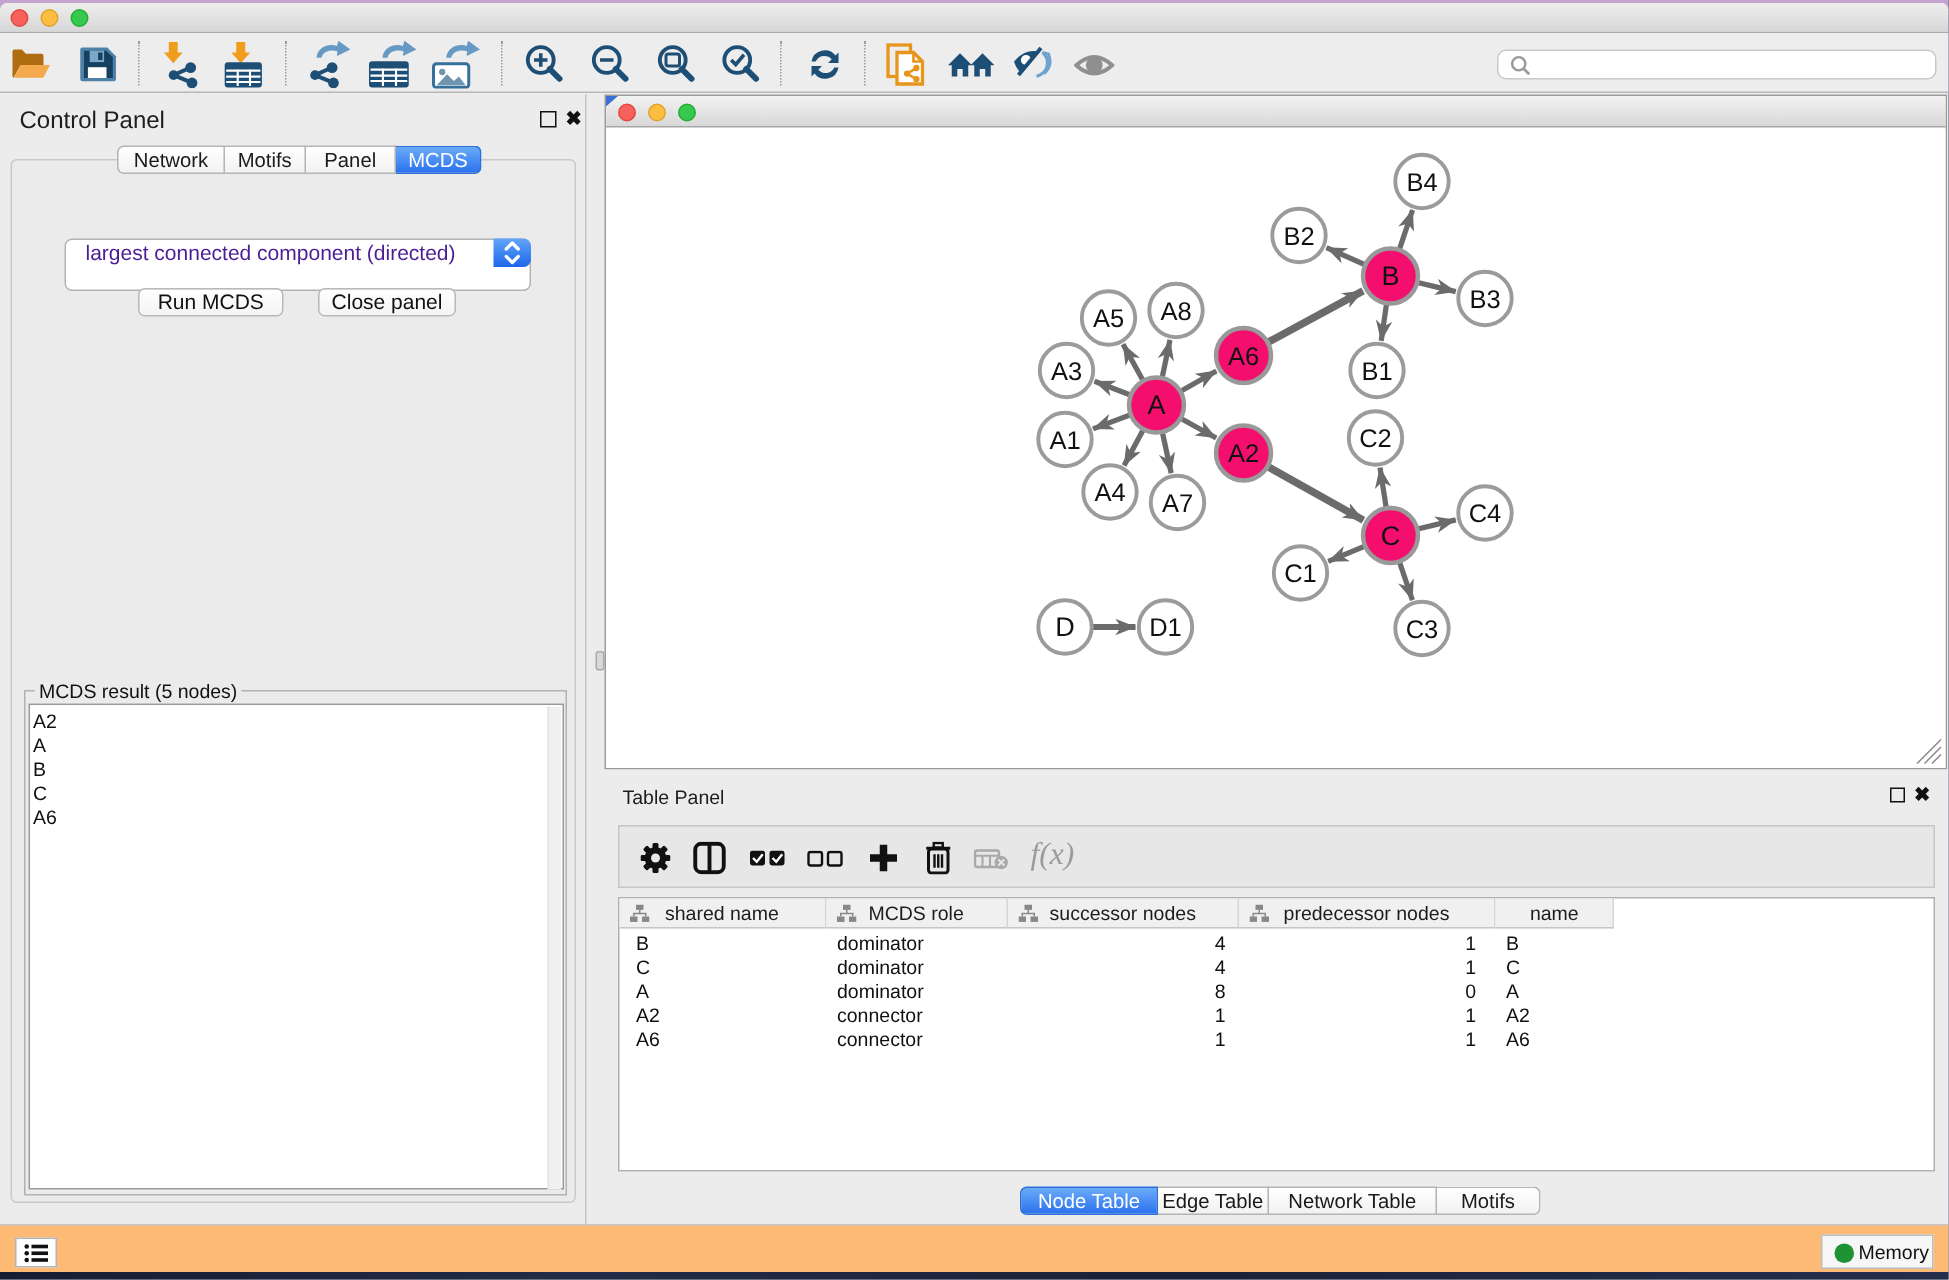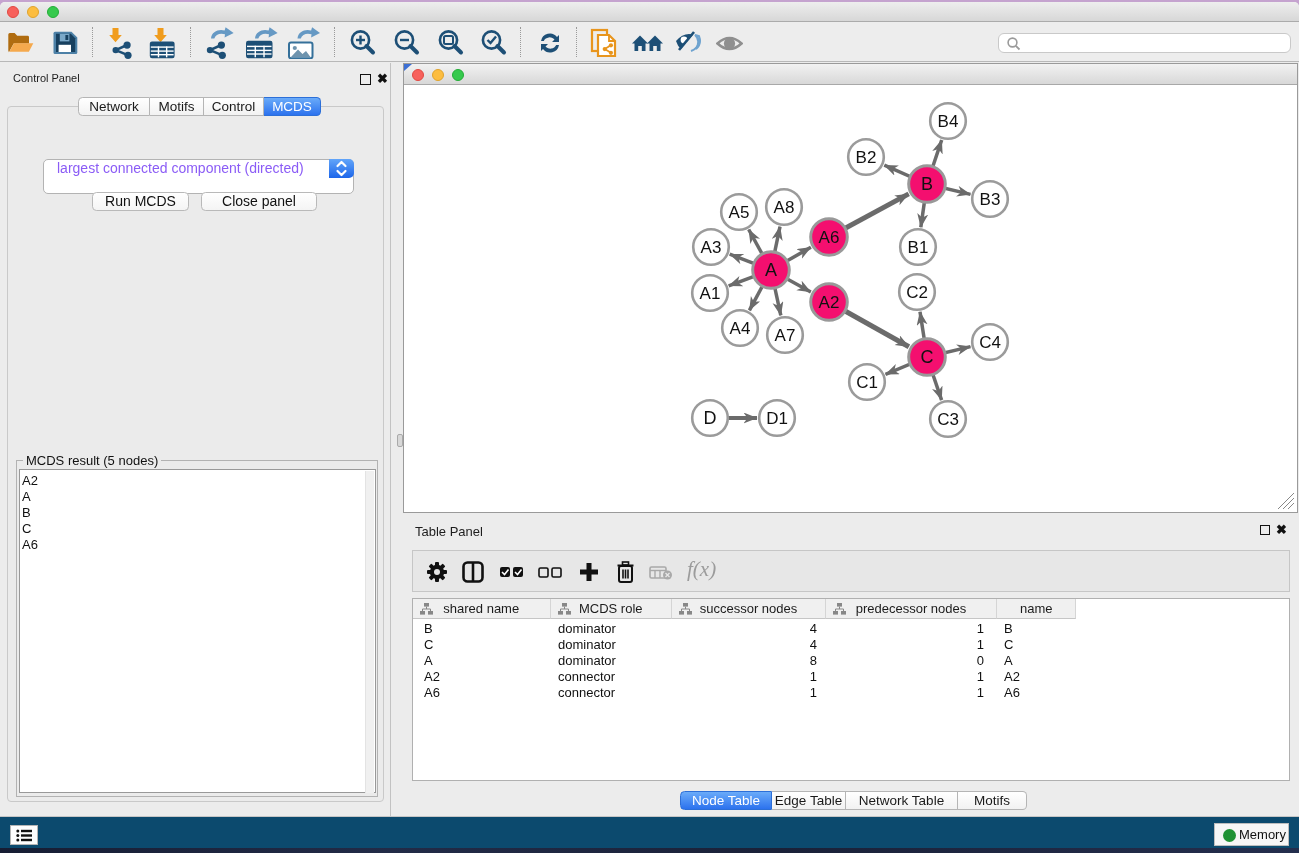--- a/index.html
+++ b/index.html
@@ -9,51 +9,51 @@
 #win{position:absolute;left:0;top:2px;width:1299px;height:846px;background:#ececec;border-radius:5px 5px 0 0}
 #titlebar{position:absolute;left:0;top:0;width:1299px;height:20px;background:linear-gradient(#eeeeee,#d7d7d7);border-bottom:1px solid #ababab;border-radius:5px 5px 0 0}
 .tl{position:absolute;top:4px;width:12px;height:12px;border-radius:50%}
 #title{position:absolute;top:2.5px;width:100%;text-align:center;font-size:13.5px;color:#3d3d3d}
 #toolbar{position:absolute;left:0;top:20px;width:1299px;height:40px;background:#ededed;border-bottom:1px solid #b8b8b8}
 .sep{position:absolute;top:5px;height:30px;width:0;border-left:1px dotted #9a9a9a}
 .tbi{position:absolute}
 #search{position:absolute;left:998px;top:11px;width:293px;height:20px;background:#fff;border:1px solid #c9c9c9;border-radius:6px}
 
 #ctrl{position:absolute;left:0;top:61px;width:391px;height:753px;background:#ececec;border-right:1px solid #c2c2c2}
-#ctrlhead{position:absolute;left:13px;top:9px;font-size:11px;color:#1d1d1d}
+#ctrlhead{position:absolute;left:13px;top:9px;font-size:16px;color:#1d1d1d}
 .wicon{position:absolute;font-size:12px;color:#111}
 #ctrlbox{position:absolute;left:7px;top:43px;width:377px;height:696px;border:1px solid #c9c9c9;border-radius:4px;background:#ebebeb}
 .tabrow{position:absolute;display:flex;height:19px}
 .tab{height:19px;border:1px solid #b5b5b5;border-left:none;background:linear-gradient(#ffffff,#f2f2f2);font-size:13.5px;color:#1a1a1a;text-align:center;line-height:18px}
 .tab.first{border-left:1px solid #b5b5b5;border-radius:4.5px 0 0 4.5px}
 .tab.last{border-radius:0 4.5px 4.5px 0}
 .tab.sel{background:linear-gradient(#6aabf9,#2c72ee);color:#fff;border-color:#2c6fd8}
 #optlab{position:absolute;left:0;top:73px;width:391px;text-align:center;font-size:14px;letter-spacing:0.3px;color:#111}
-#combo{position:absolute;left:43px;top:96px;width:311px;height:35px;background:#fff;border:1px solid #b3b3b3;border-radius:5px;font-size:14px;color:#8b5cf6;line-height:17px;padding-left:13px}
+#combo{position:absolute;left:43px;top:96px;width:311px;height:35px;background:#fff;border:1px solid #b3b3b3;border-radius:5px;font-size:14px;color:#4c1d95;line-height:17px;padding-left:13px}
 #combostep{position:absolute;right:-1px;top:-1px;width:25px;height:19px;border-radius:0 5px 5px 0;background:linear-gradient(#62a5f9,#1d66ea)}
 .btn{position:absolute;height:19px;background:linear-gradient(#ffffff,#f4f4f4);border:1px solid #b9b9b9;border-radius:4.5px;font-size:14px;color:#111;text-align:center;line-height:17px}
 #fld{position:absolute;left:16px;top:397px;width:362px;height:337px;border:1px solid #b2b2b2}
 #fldlab{position:absolute;left:6px;top:-8px;background:#ebebeb;padding:0 3px;font-size:13px;color:#111}
 #mlist{position:absolute;left:2px;top:8px;width:357px;height:324px;background:#fff;border:1px solid #999;font-size:13px;color:#111}
 #mscroll{position:absolute;right:1px;top:1px;width:9px;height:322px;background:#f0f0f0;border-left:1px solid #e3e3e3}
 
 #netwin{position:absolute;left:403px;top:61px;width:895px;height:450px;background:#fff;border:1px solid #9a9a9a}
 #nettitle{position:absolute;left:0;top:0;width:893px;height:21px;background:linear-gradient(#f2f2f2,#d8d8d8);border-bottom:1px solid #a8a8a8}
 #netname{position:absolute;top:2.5px;width:100%;text-align:center;font-size:13.5px;color:#333}
 #netcanvas{position:absolute;left:0;top:22px;width:893px;height:426px;background:#fff}
 
 #tpanel{position:absolute;left:403px;top:511px;width:896px;height:303px;background:#ececec}
 #tphead{position:absolute;left:12px;top:11px;font-size:13px;color:#1d1d1d}
 #tptool{position:absolute;left:9px;top:37px;width:878px;height:42px;background:#e7e7e7;border:1px solid #c6c6c6}
 #ttable{position:absolute;left:9px;top:85px;width:878px;height:183px;background:#fff;border:1px solid #b0b0b0}
 .hcell{position:absolute;top:0;height:20px;background:#f0f0f0;border-right:1px solid #d5d5d5;border-bottom:1px solid #c6c6c6;font-size:13px;color:#1c1c1c;text-align:center;line-height:20px}
 .drow{position:absolute;font-size:13px;color:#111;height:16px;line-height:16px}
 .num{text-align:right}
 
-#status{position:absolute;left:0;top:814px;width:1299px;height:32px;background:#0c4a6e;border-top:1px solid #c6c6c6}
+#status{position:absolute;left:0;top:814px;width:1299px;height:32px;background:#fdba74;border-top:1px solid #c6c6c6}
 #lbtn{position:absolute;left:10px;top:8px;width:28px;height:20px;background:#fdfdfd;border:1px solid #b5b5b5}
 #membtn{position:absolute;left:1214px;top:6px;width:75px;height:23px;background:#f6f6f6;border:1px solid #bdbdbd;font-size:13px;color:#111;line-height:21px;padding-left:24px}
 .grip{position:absolute;background:#d8d8d8;border:1px solid #aaa;border-radius:2px}
 </style></head>
 <body>
 <div id="deskt"></div>
 <div id="deskb"></div>
 <div id="win">
   <div id="titlebar">
     <div class="tl" style="left:7px;background:#f7615c;border:0.5px solid #e14942"></div>
@@ -195,31 +195,31 @@
       </div>
   </div>
   <div id="ctrl">
     <div id="ctrlhead">Control Panel</div>
     <div class="wicon" style="left:360px;top:11px;width:11px;height:11px;border:1.5px solid #111"></div>
     <div class="wicon" style="left:377px;top:8px;font-size:13px;font-weight:bold">✖</div>
     <div id="ctrlbox"></div>
     <div class="tabrow" style="left:78px;top:34px">
       <div class="tab first" style="width:72px">Network</div>
       <div class="tab" style="width:54px">Motifs</div>
-      <div class="tab" style="width:60px">Control</div>
+      <div class="tab" style="width:60px">Panel</div>
       <div class="tab last sel" style="width:57px">MCDS</div>
     </div>
     <div id="combo">largest connected component (directed)
       <div id="combostep"><svg width="25" height="19" viewBox="0 0 25 19">
             <path d="M8.5 7 L12.5 3 L16.5 7" fill="none" stroke="#fff" stroke-width="2.2" stroke-linecap="round" stroke-linejoin="round"></path>
             <path d="M8.5 12 L12.5 16 L16.5 12" fill="none" stroke="#fff" stroke-width="2.2" stroke-linecap="round" stroke-linejoin="round"></path>
           </svg></div>
     </div>
     <div class="btn" style="left:92px;top:129px;width:97px">Run MCDS</div>
-    <div class="btn" style="left:201px;top:129px;width:116px">Close panel</div>
+    <div class="btn" style="left:212px;top:129px;width:92px">Close panel</div>
     <div id="fld">
       <div id="fldlab">MCDS result (5 nodes)</div>
       <div id="mlist">
           <div style="padding:3px 0 0 2px;line-height:16px">A2<br>A<br>B<br>C<br>A6</div>
         <div id="mscroll"></div>
       </div>
     </div>
   </div>
   <div id="netwin">
     <div id="nettitle">

